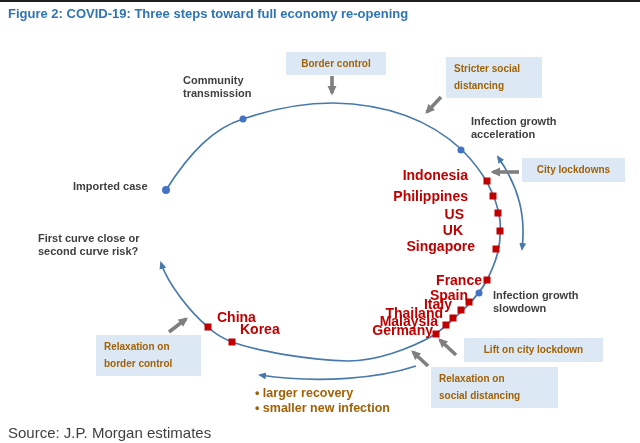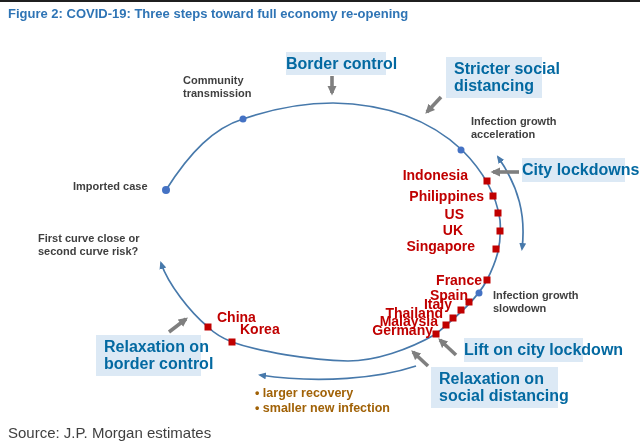--- a/index.html
+++ b/index.html
@@ -5,21 +5,21 @@
   html,body{margin:0;padding:0;background:#fff;}
   .page{position:relative;width:640px;height:443px;background:#fff;overflow:hidden;
         font-family:"Liberation Sans",sans-serif;}
   .top-rule{position:absolute;left:0;top:0;width:640px;height:2px;background:#1f1f1f;}
   .fig-title{position:absolute;left:8px;top:6px;font-size:13px;font-weight:bold;color:#2e74b5;}
   .source{position:absolute;left:8px;top:424px;font-size:15px;color:#404040;}
   svg.canvas{position:absolute;left:0;top:0;}
   .lbl{position:absolute;font-size:11px;line-height:1.22;color:#3f3f3f;font-weight:600;white-space:nowrap;}
   .red{position:absolute;font-size:14px;line-height:1.05;color:#c00000;font-weight:600;white-space:nowrap;}
   .red.r{text-align:right;}
-  .box{position:absolute;background:#dce9f5;color:#0369a1;font-size:16px;font-weight:600;
+  .box{position:absolute;background:#dce9f5;color:#a16207;font-size:10px;font-weight:600;
        line-height:16.5px;padding:4px 8px;white-space:nowrap;}
   .box.center{text-align:center;padding:0;}
   .bullets{position:absolute;font-size:12.5px;color:#a16207;font-weight:600;line-height:15px;white-space:nowrap;}
 </style>
 </head>
 <body>
 
 <div class="page">
   <div class="top-rule"></div>
   <div class="fig-title">Figure 2: COVID-19: Three steps toward full economy re-opening</div>
@@ -92,32 +92,32 @@
     <div>• larger recovery</div>
     <div>• smaller new infection</div>
   </div>
 
   <div class="box center" style="left:286px;top:52px;width:100px;line-height:23px;">Border control</div>
   <div class="box" style="left:446px;top:57px;width:80px;">
     <div>Stricter social</div>
     <div>distancing</div>
   </div>
   <div class="box center" style="left:522px;top:158px;width:103px;line-height:24px;">City lockdowns</div>
-  <div class="box center" style="left:464px;top:338px;width:119px;line-height:24px;">Lift on city lockdown</div>
+  <div class="box center" style="left:464px;top:338px;width:139px;line-height:24px;">Lift on city lockdown</div>
   <div class="box" style="left:431px;top:367px;width:111px;">
     <div>Relaxation on</div>
     <div>social distancing</div>
   </div>
   <div class="box" style="left:96px;top:335px;width:89px;">
     <div>Relaxation on</div>
     <div>border control</div>
   </div>
 
   <div class="red r" style="right:172px;top:168px;">Indonesia</div>
-  <div class="red r" style="right:156px;top:189px;padding-left:36px;">Philippines</div>
+  <div class="red r" style="right:172px;top:189px;padding-left:36px;">Philippines</div>
   <div class="red r" style="right:176px;top:207px;">US</div>
   <div class="red r" style="right:177px;top:223px;">UK</div>
   <div class="red r" style="right:165px;top:239px;">Singapore</div>
   <div class="red r" style="right:158px;top:273px;">France</div>
   <div class="red r" style="right:172px;top:288px;">Spain</div>
   <div class="red r" style="right:188px;top:297px;">Italy</div>
   <div class="red r" style="right:197px;top:306px;">Thailand</div>
   <div class="red r" style="right:202px;top:314px;">Malaysia</div>
   <div class="red r" style="right:207px;top:323px;">Germany</div>
   <div class="red" style="left:217px;top:310px;">China</div>

